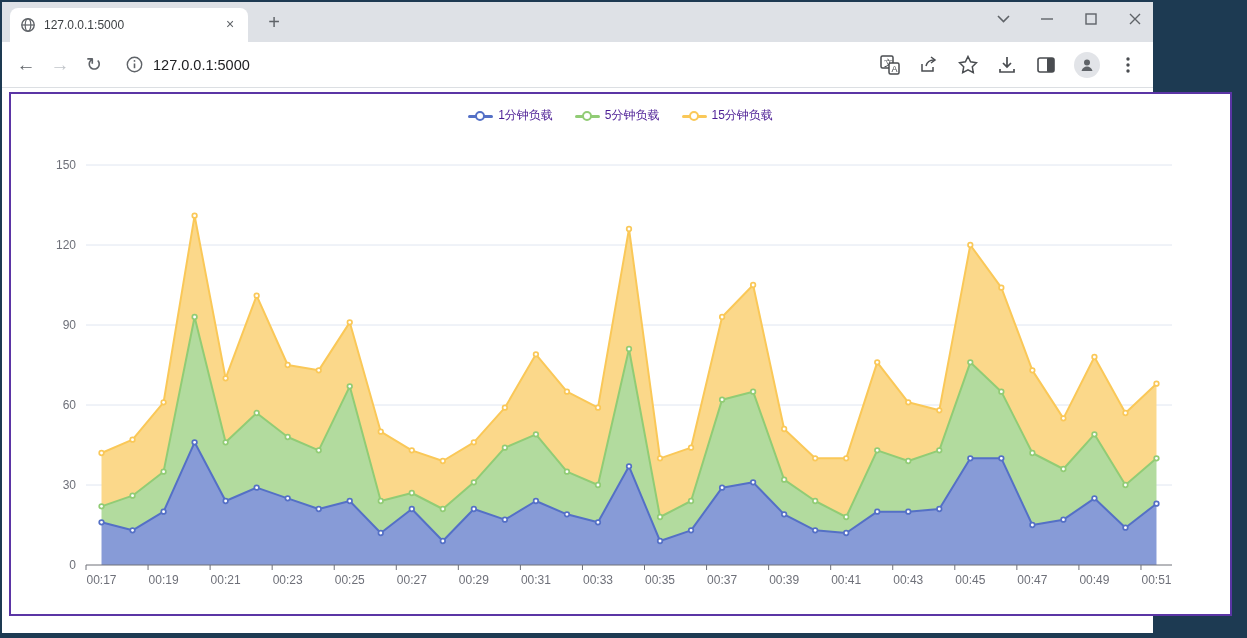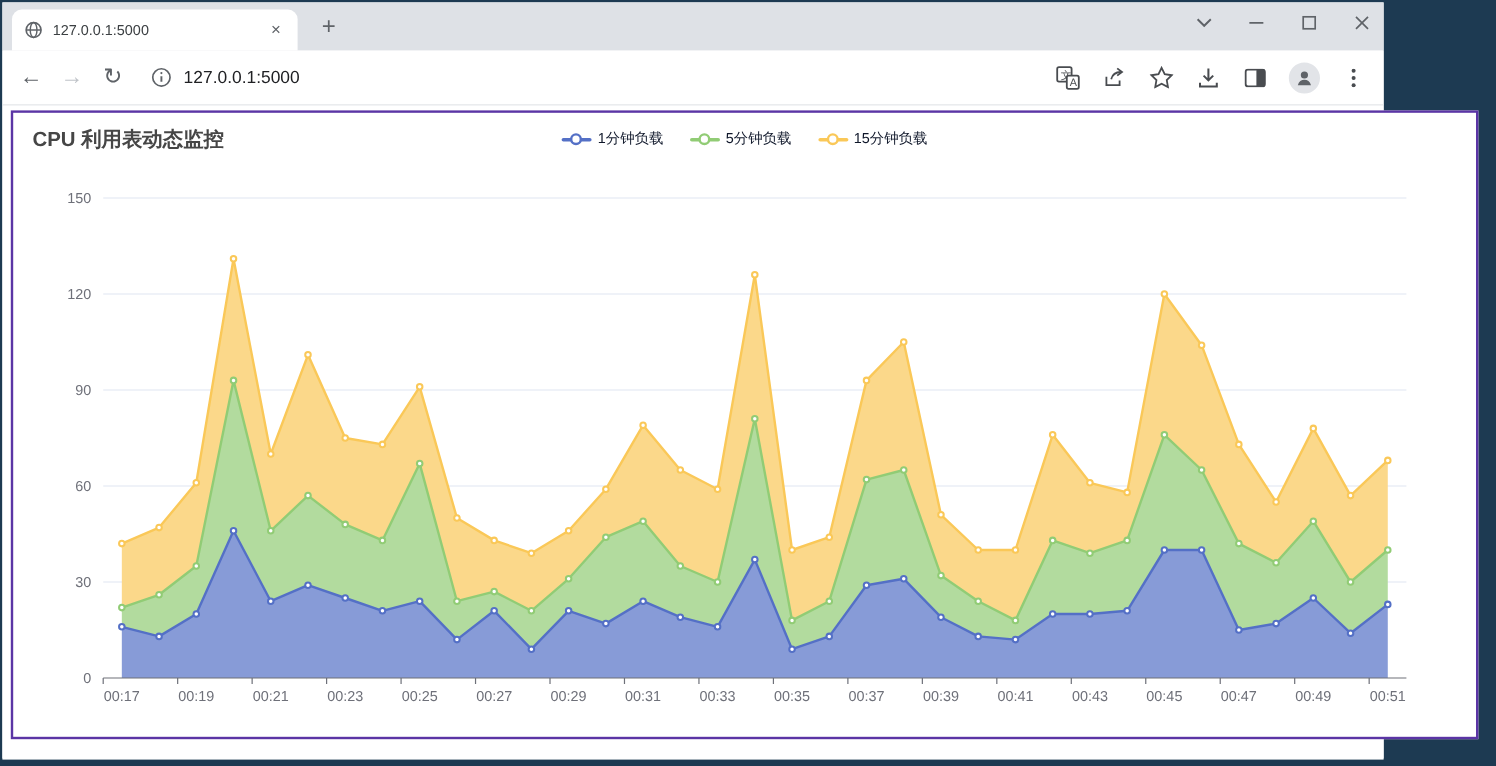--- a/index.html
+++ b/index.html
@@ -35,21 +35,21 @@
   .content { position:relative; height:544px; background:#fff; }
   .panel { position:absolute; left:7px; top:4px; width:1223px; height:524px;
     border:2px solid #5b35a5; background:#fff; }
   .chart-title { position:absolute; left:16px; top:11px; font-size:17px; font-weight:700; color:#464646; }
   .legend { position:absolute; left:0; top:13px; width:100%; display:flex; justify-content:center; gap:22px; }
   .legend-item { display:flex; align-items:center; gap:5px; }
   .legend-marker { position:relative; width:25px; height:12px; }
   .legend-marker .lm-line { position:absolute; left:0; top:5px; width:25px; height:3px; border-radius:2px; }
   .legend-marker .lm-dot { position:absolute; left:7px; top:1px; width:10px; height:10px; border-radius:50%;
      border:2.5px solid; background:#fff; }
-  .legend-label { font-size:12px; color:#0f172a; }
+  .legend-label { font-size:12px; color:#4c1d95; }
   #chart-svg { position:absolute; left:0; top:0; }
 </style>
 </head>
 <body>
 
 <div class="window">
 
   <div class="tabstrip">
     <div class="tab">
       <svg width="16" height="16" viewBox="0 0 16 16">
@@ -312,21 +312,20 @@
             <circle cx="928.2857142857143" cy="316.33333333333337" r="2.3" fill="#fff" stroke="#fac858" stroke-width="1.7"></circle>
             <circle cx="959.3142857142857" cy="151" r="2.3" fill="#fff" stroke="#fac858" stroke-width="1.7"></circle>
             <circle cx="990.3428571428572" cy="193.66666666666669" r="2.3" fill="#fff" stroke="#fac858" stroke-width="1.7"></circle>
             <circle cx="1021.3714285714286" cy="276.33333333333337" r="2.3" fill="#fff" stroke="#fac858" stroke-width="1.7"></circle>
             <circle cx="1052.4" cy="324.33333333333337" r="2.3" fill="#fff" stroke="#fac858" stroke-width="1.7"></circle>
             <circle cx="1083.4285714285716" cy="263" r="2.3" fill="#fff" stroke="#fac858" stroke-width="1.7"></circle>
             <circle cx="1114.4571428571428" cy="319" r="2.3" fill="#fff" stroke="#fac858" stroke-width="1.7"></circle>
             <circle cx="1145.4857142857143" cy="289.66666666666663" r="2.3" fill="#fff" stroke="#fac858" stroke-width="1.7"></circle>
           </g>
         </svg>
-      <div class="chart-title">CPU 利用表动态监控</div>
       <div class="legend">
         <span class="legend-item">
           <span class="legend-marker">
               <span class="lm-line" style="background: rgb(84, 112, 198);"></span>
               <span class="lm-dot" style="border-color: rgb(84, 112, 198);"></span>
             </span>
           <span class="legend-label">1分钟负载</span>
         </span>
         <span class="legend-item">
           <span class="legend-marker">

